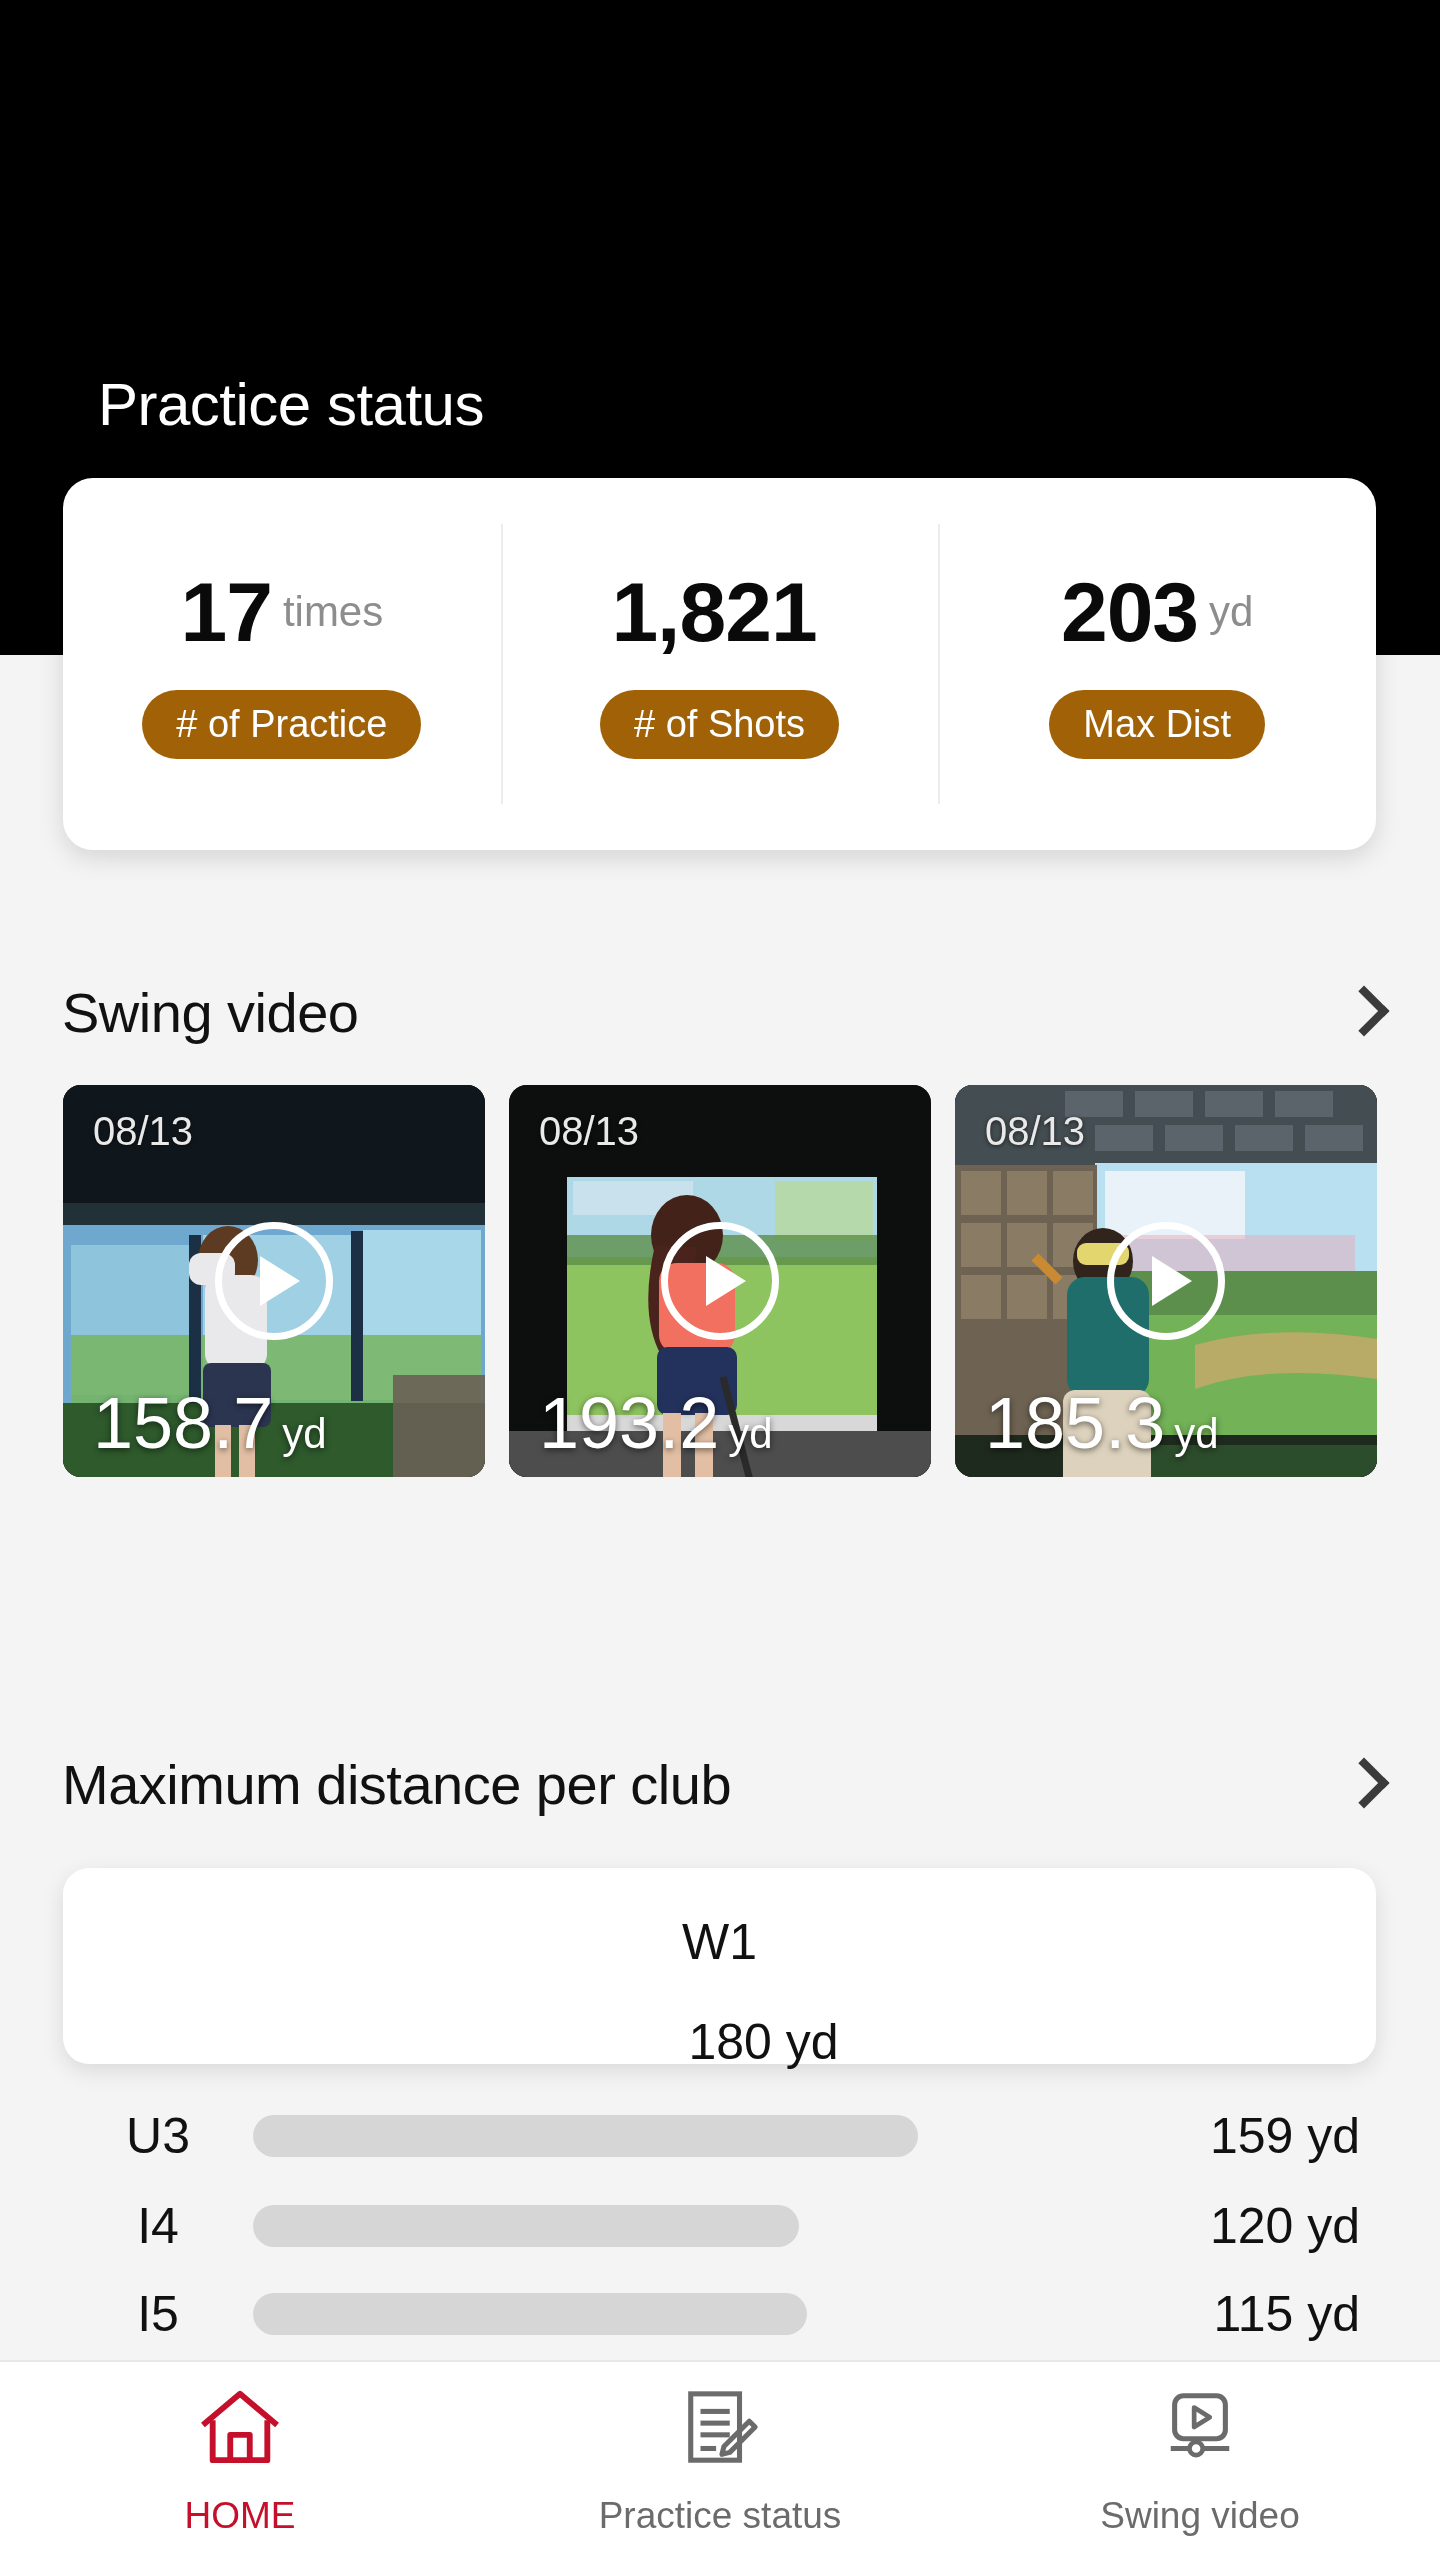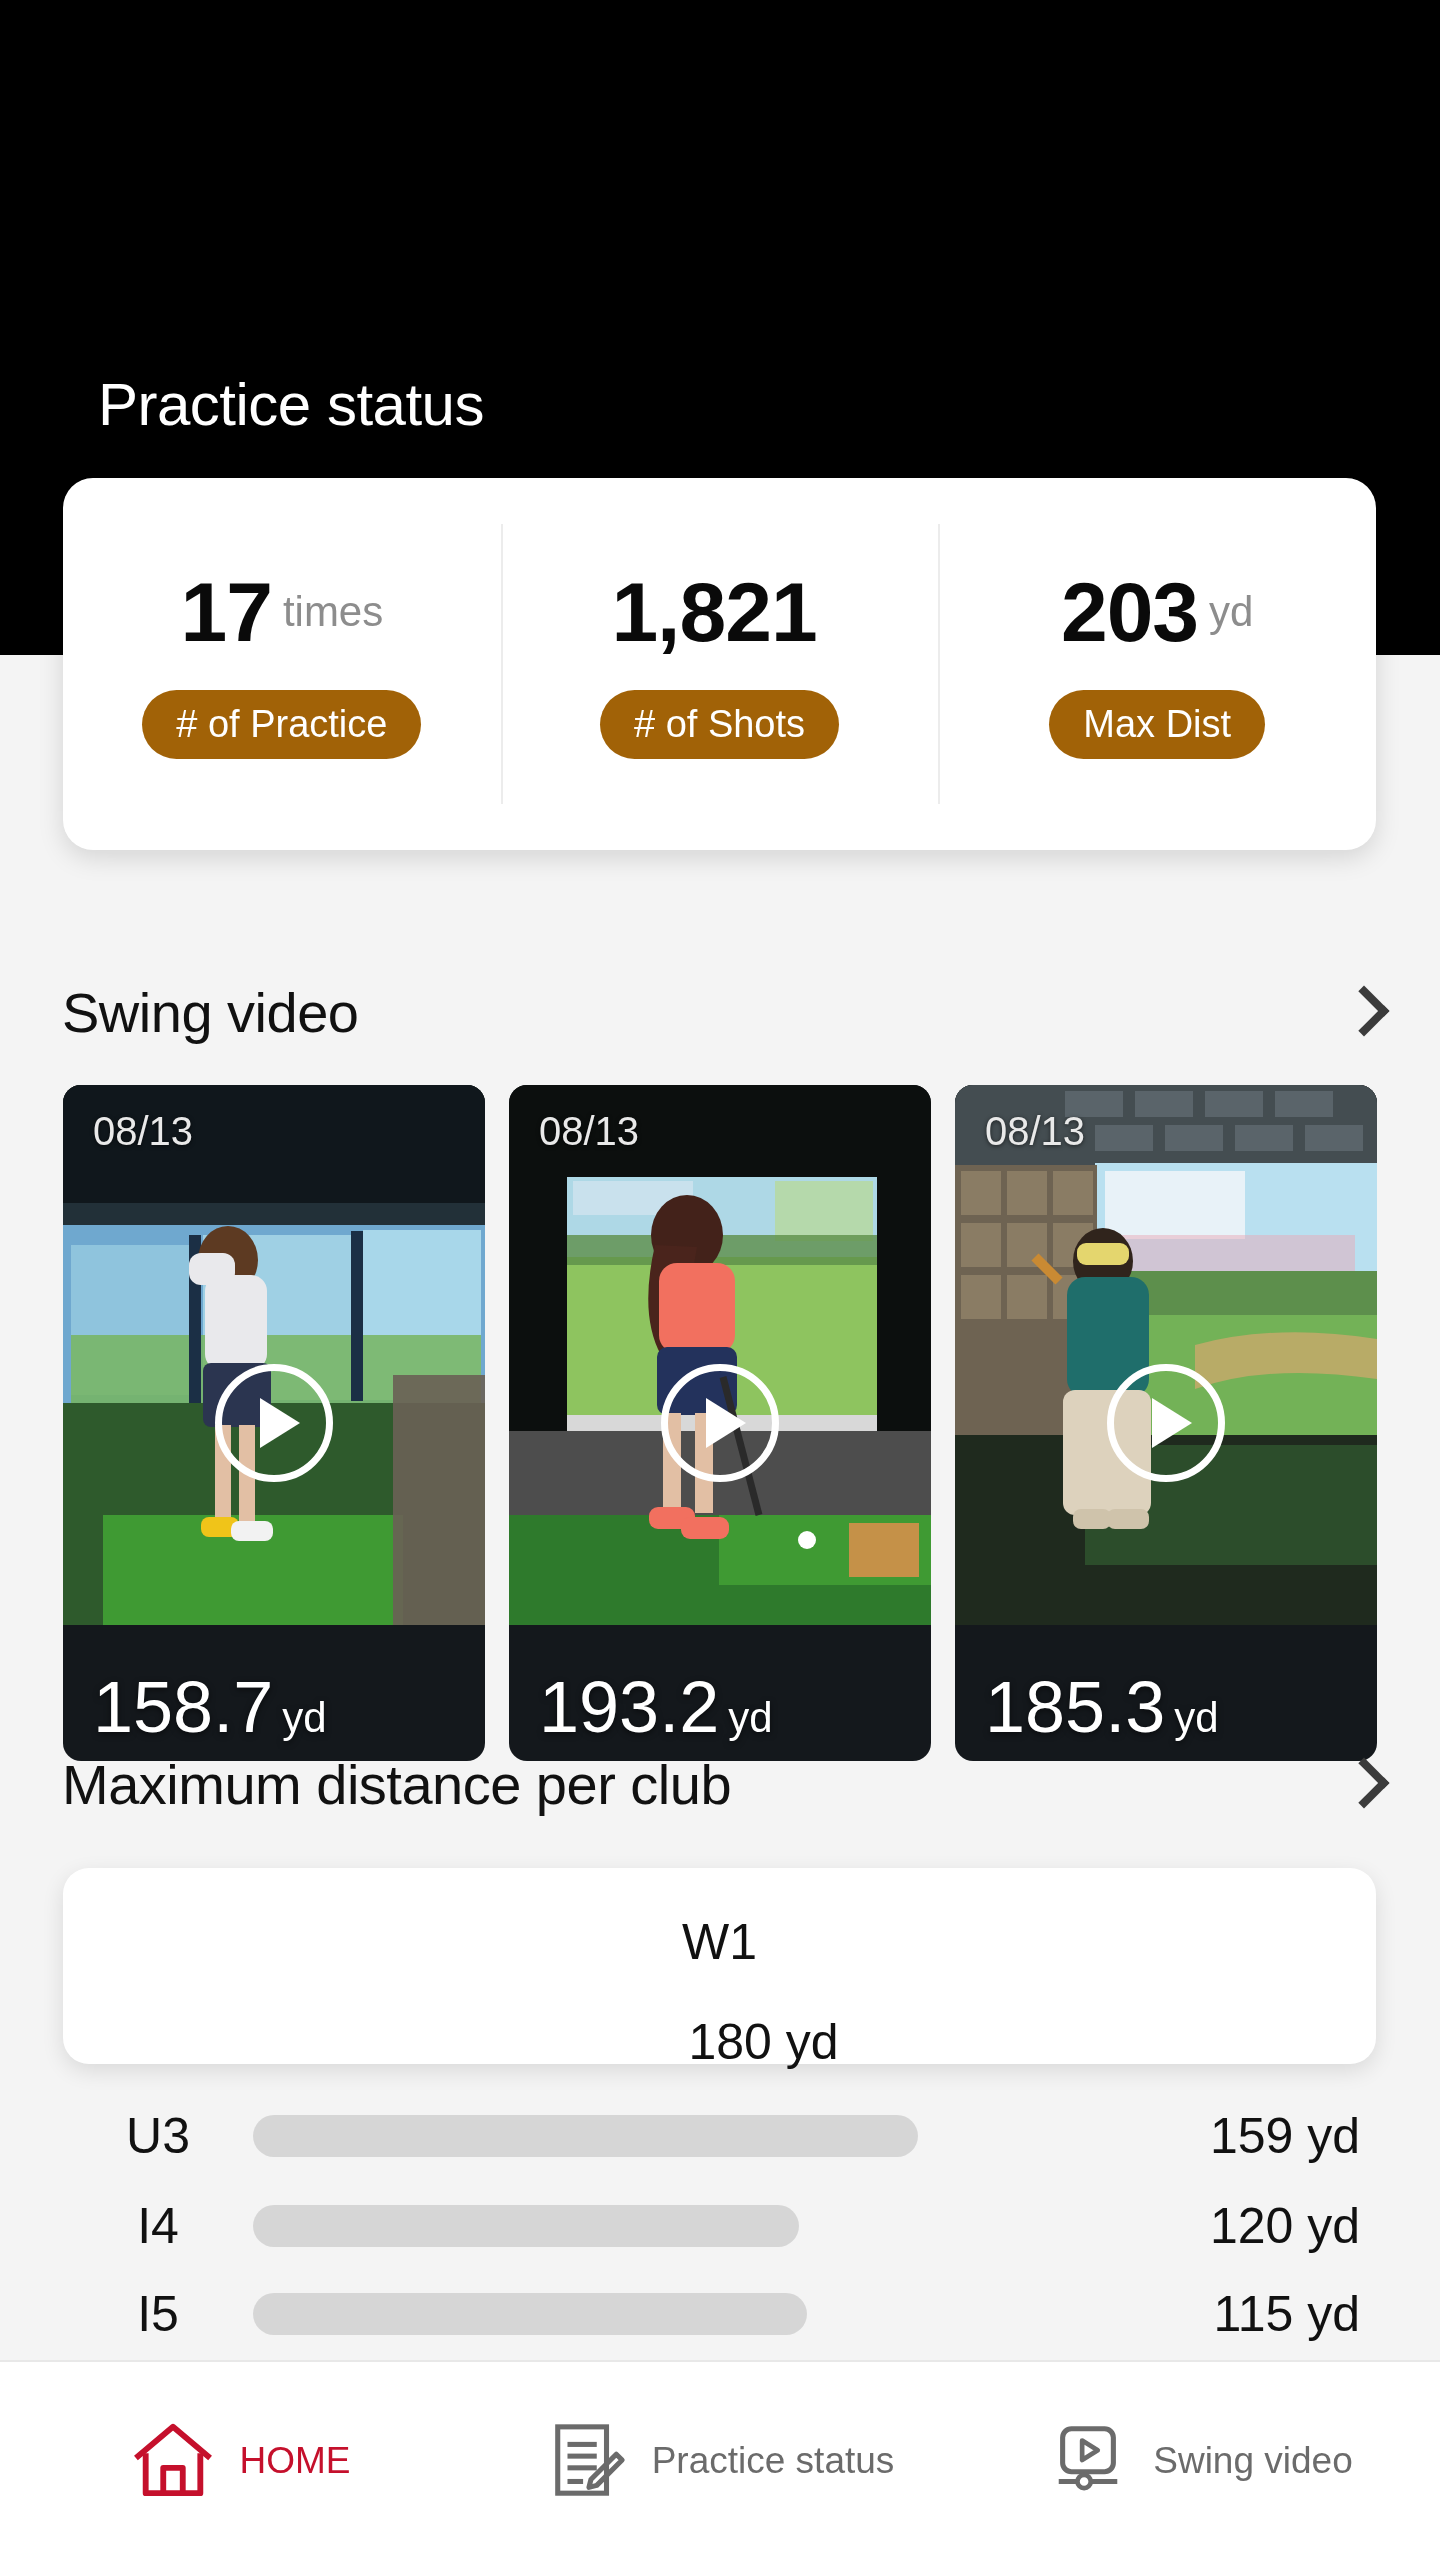--- a/index.html
+++ b/index.html
@@ -87,21 +87,21 @@
     border-top:8px solid #3b3b3b; border-right:8px solid #3b3b3b;
     transform:rotate(45deg);
   }
 
   
   .videos{
     position:absolute; top:1085px; left:63px; width:1314px; height:540px;
     display:flex; gap:24px;
   }
   .vthumb{
-    width:422px; height:676px; border-radius:18px; overflow:hidden;
+    width:422px; height:392px; border-radius:18px; overflow:hidden;
     position:relative; cursor:pointer; background:#14181c;
   }
   .vdate{
     position:absolute; top:24px; left:30px; color:#e9e9e9;
     font-size:40px; z-index:5; text-shadow:0 1px 4px rgba(0,0,0,.6);
   }
   .vdist{
     position:absolute; bottom:18px; left:30px; z-index:5;
     display:flex; align-items:baseline; gap:9px;
     text-shadow:0 2px 6px rgba(0,0,0,.55);
@@ -139,21 +139,21 @@
   .club-dist{ width:270px; text-align:right; padding-right:16px;
     font-size:50px; color:#111; white-space:nowrap; }
 
   
   .bottomnav{
     position:absolute; bottom:0; left:0; width:1440px; height:200px;
     background:#fff; border-top:2px solid #e8e8e8;
     display:flex; z-index:10;
   }
   .navitem{
-    flex:1; display:flex; flex-direction:row; align-items:center;
+    flex:1; display:flex; flex-direction:column; align-items:center;
     justify-content:center; gap:24px; cursor:pointer;
   }
   .navicon{ height:86px; display:flex; align-items:center; justify-content:center; }
   .navlabel{ font-size:37px; color:#6b6b6b; }
   .navitem.active .navlabel{ color:#c5102c; }
 </style>
 </head>
 <body>
 
 <div class="header-black"></div>

